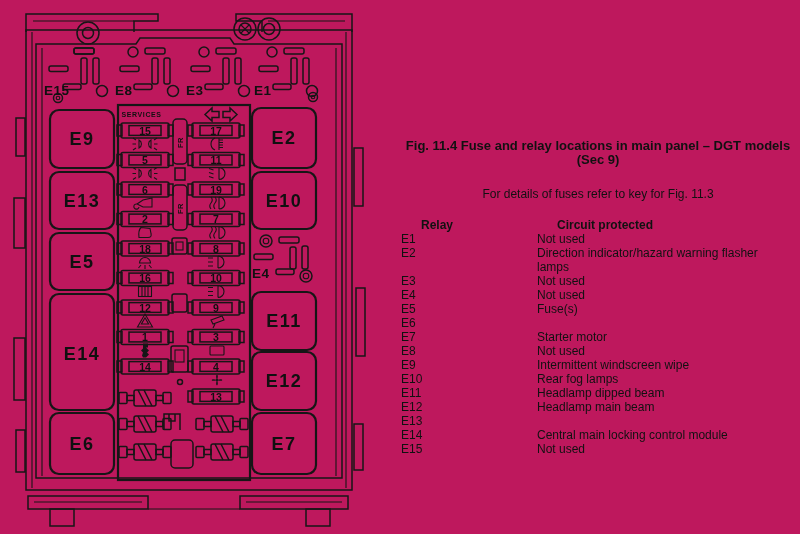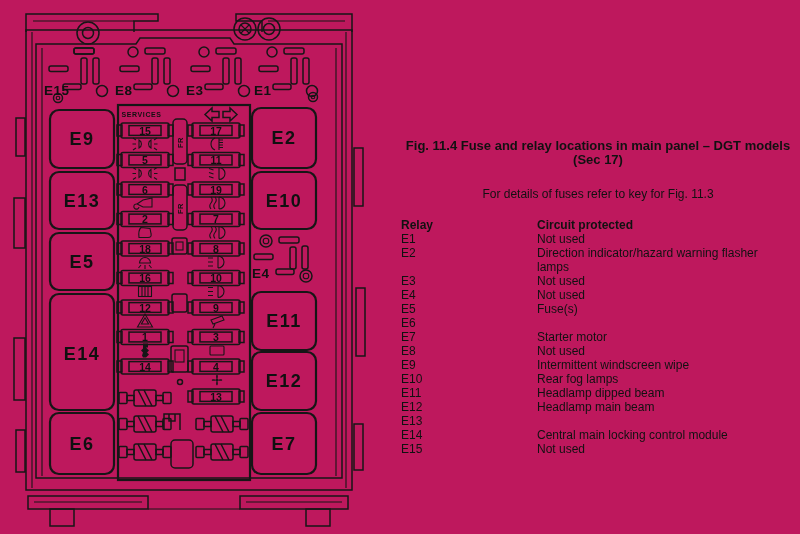--- a/index.html
+++ b/index.html
@@ -18,21 +18,21 @@
   .conn-lbl  { font-size:13.5px; letter-spacing:0.5px; }
   .fuse-num  { font-size:10.5px; }
   .small-lbl { font-size:7px; letter-spacing:0.6px; }
   .fr-lbl    { font-size:7.5px; letter-spacing:0.5px; }
   
   .figtext { position:absolute; left:401px; top:139px; width:394px; }
   .fig-title { font-weight:bold; font-size:13px; line-height:13.5px; text-align:center; }
   .fig-note  { font-size:12px; text-align:center; margin-top:21px; }
   .fig-table { margin-top:17px; font-size:12px; line-height:14px; }
   .tr { display:grid; grid-template-columns:136px 232px; }
-  .tr.head { font-weight:bold; }
+  .tr.head { font-weight:bold;margin-left:20px; }
   .td { white-space:normal; }
 </style>
 </head>
 <body>
 
 <div class="page">
 
   <div class="diagram-wrap">
   <svg viewBox="0 0 380 534" width="380" height="534" xmlns="http://www.w3.org/2000/svg">
     <defs>
@@ -354,21 +354,21 @@
       <use href="#ic-spare" x="145" y="452" class="ln"></use>
       <use href="#ic-spare" x="222" y="424" class="ln"></use>
       <use href="#ic-spare" x="222" y="452" class="ln"></use>
     </g>
   </svg>
   </div>
 
   <div class="figtext">
     <div class="fig-title">
       <div>Fig. 11.4 Fuse and relay locations in main panel – DGT models</div>
-      <div>(Sec 17)</div>
+      <div>(Sec 9)</div>
     </div>
     <div class="fig-note">For details of fuses refer to key for Fig. 11.3</div>
 
     <div class="fig-table">
       <div class="tr head">
         <div class="td">Relay</div>
         <div class="td">Circuit protected</div>
       </div>
       <div class="tr">
           <div class="td">E1</div>

